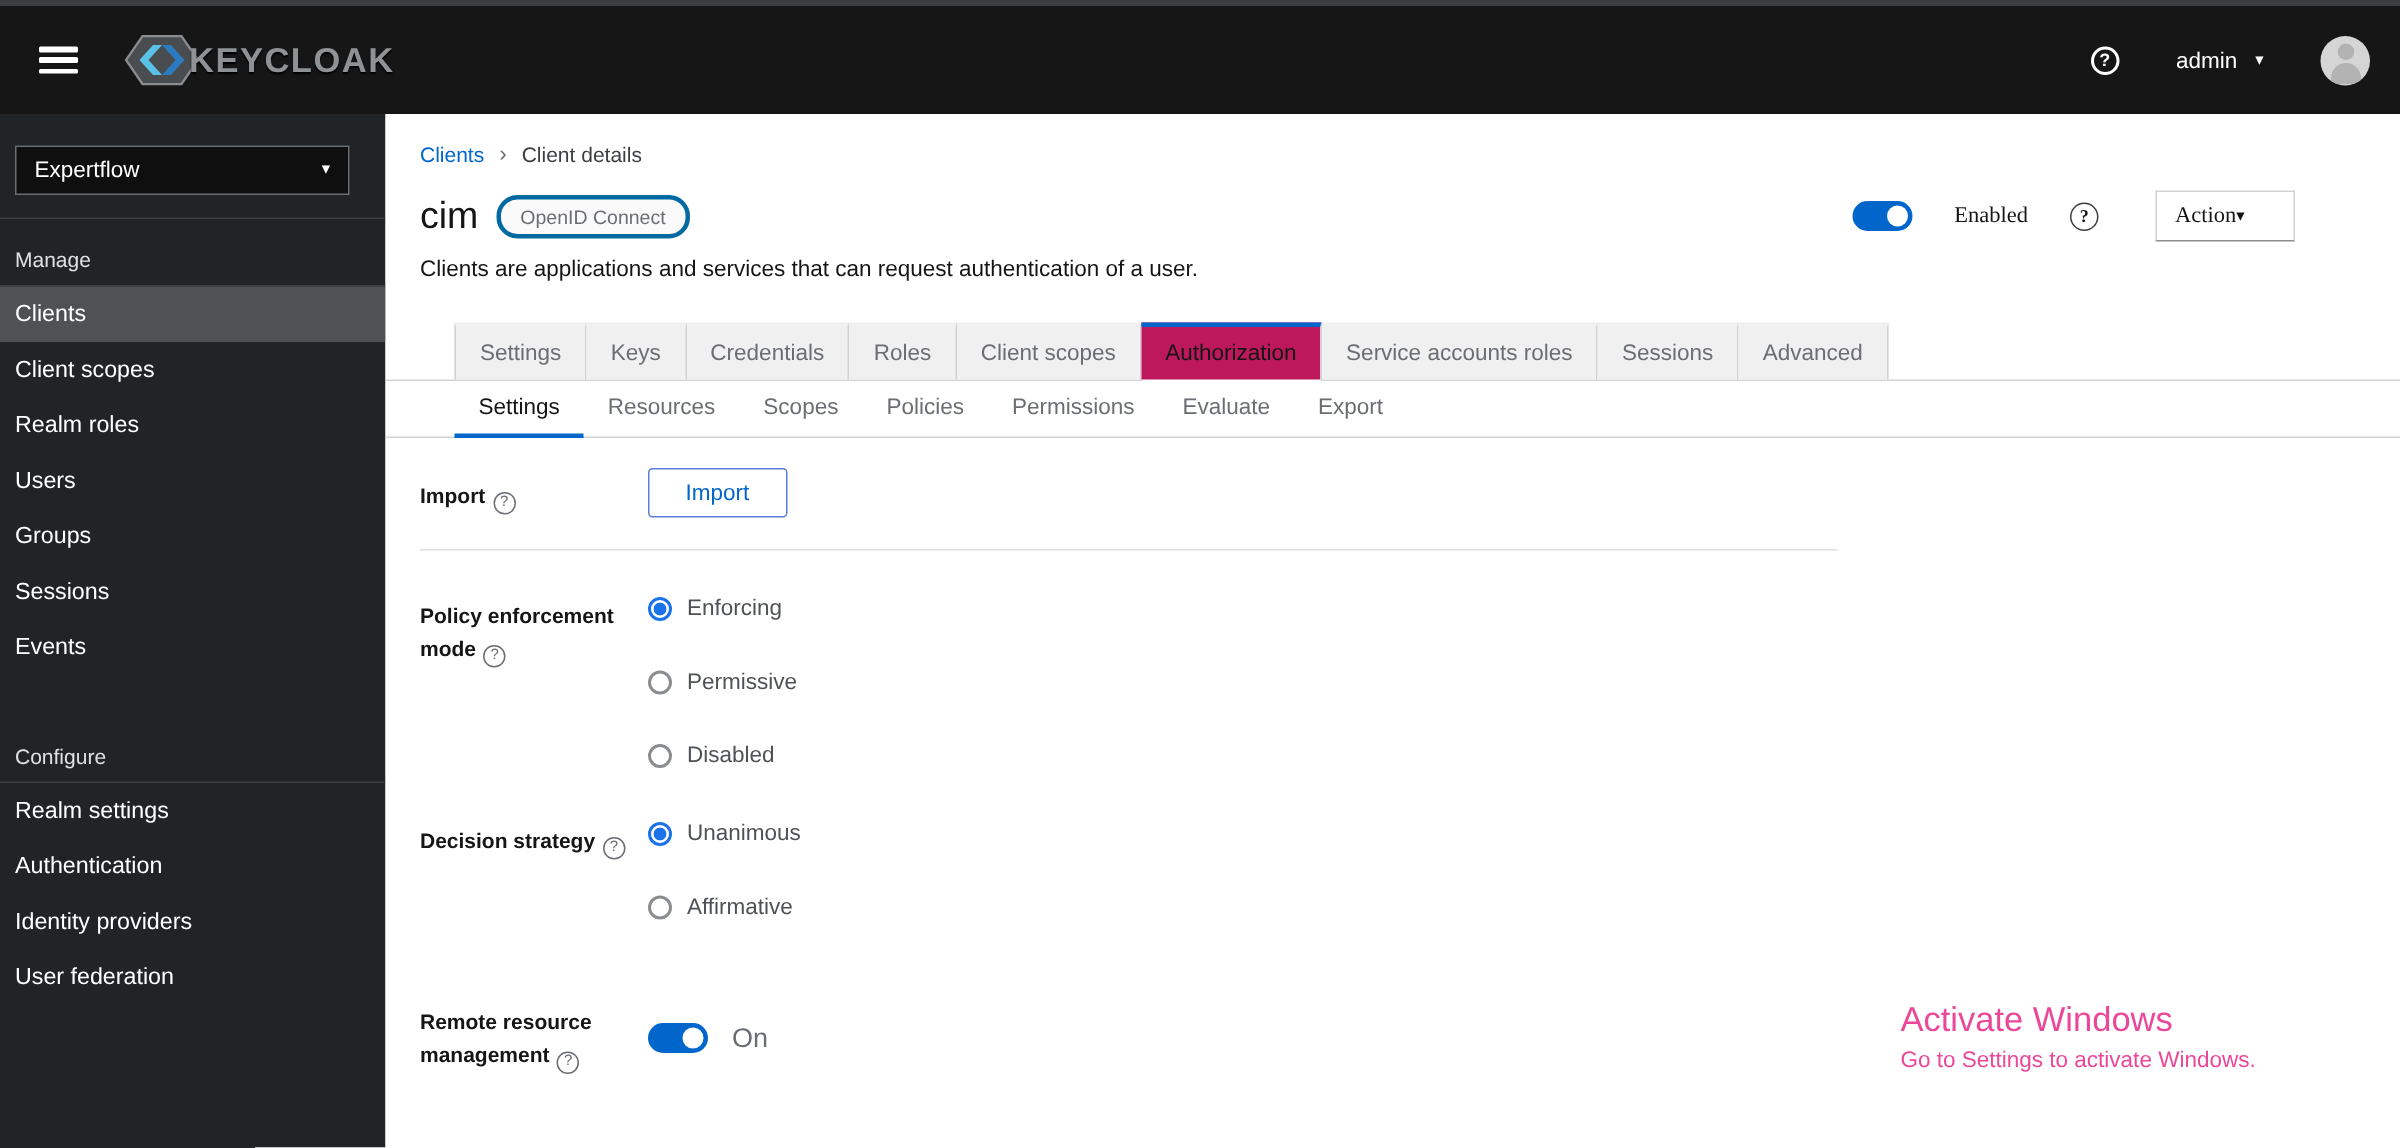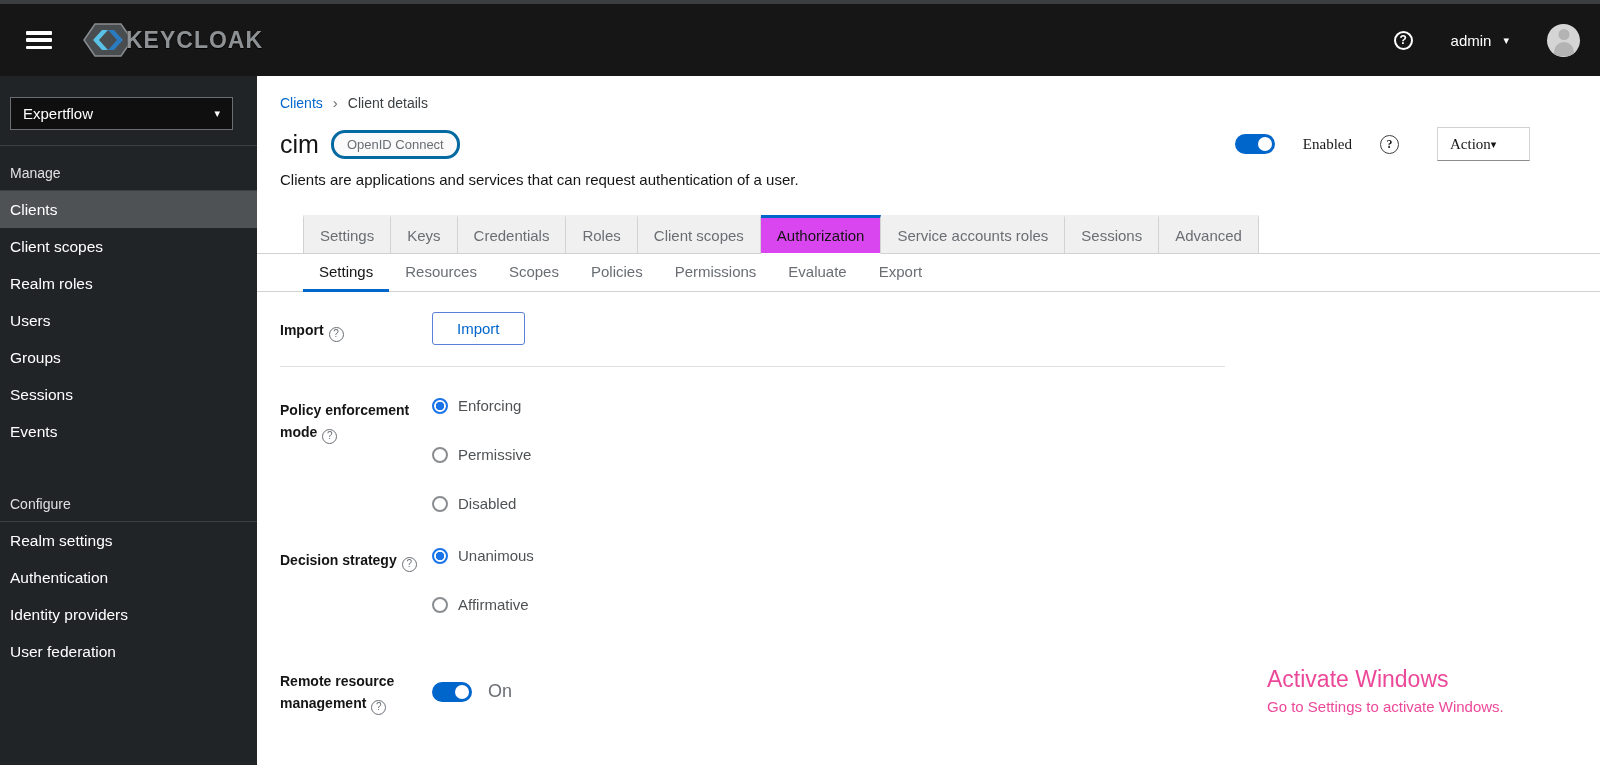--- a/index.html
+++ b/index.html
@@ -80,21 +80,21 @@
   .description { padding: 10px 0 0 23px; font-size: 15px; color: #151515; }
 
   
   .main-tabs { display: flex; align-items: flex-end; margin-top: 27px; padding-left: 46px; border-bottom: 1px solid #d2d2d2; height: 39px; }
   .main-tab {
     background: #f0f0f0; color: #6a6e73; font-size: 15px; padding: 0 16px; height: 38px;
     display: flex; align-items: center; border-right: 1px solid #d2d2d2; cursor: pointer; border-top: 3px solid transparent;
   }
   .main-tab:first-child { border-left: 1px solid #d2d2d2; }
   .main-tab.active {
-    background: #d946ef; color: #151515; border-top: 3px solid #0066cc;
+    background: #be185d; color: #151515; border-top: 3px solid #0066cc;
     margin-bottom: -1px; height: 39px; border-bottom: 1px solid #fff;
   }
   .sub-tabs { display: flex; padding-left: 46px; border-bottom: 1px solid #d2d2d2; height: 38px; }
   .sub-tab {
     font-size: 15px; color: #6a6e73; padding: 0 16px; display: flex; align-items: center;
     cursor: pointer; border-bottom: 3px solid transparent; margin-bottom: -1px;
   }
   .sub-tab.active { color: #151515; border-bottom: 3px solid #0066cc; }
 
   

